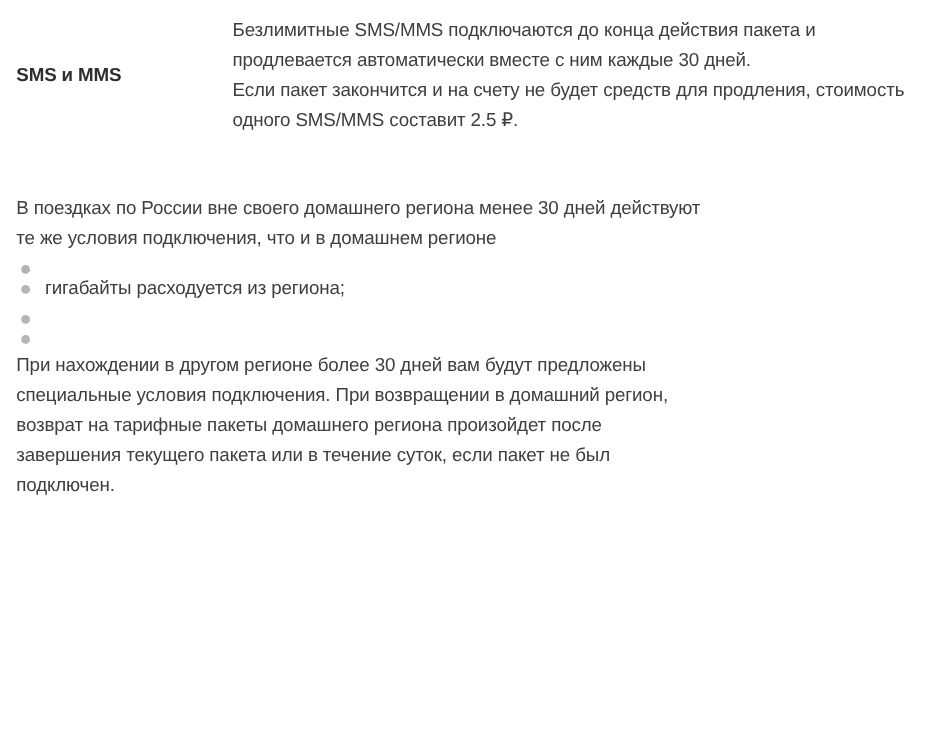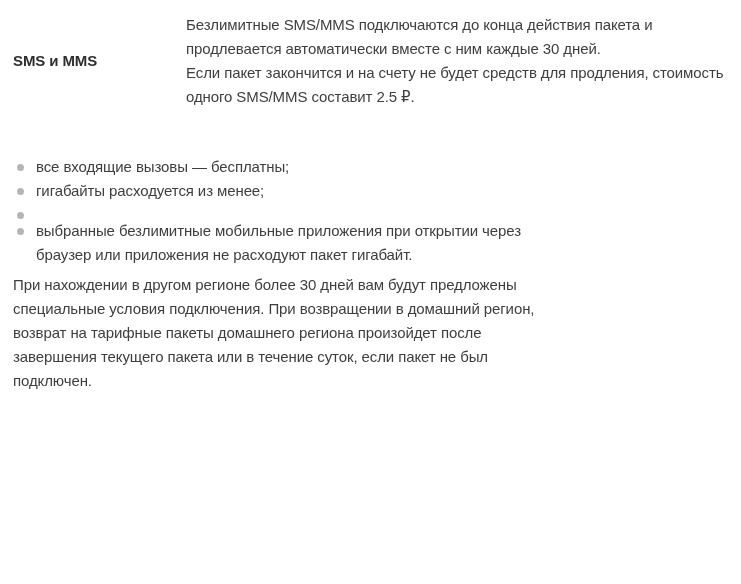--- a/index.html
+++ b/index.html
@@ -73,36 +73,35 @@
     <div class="section-body">
       <p class="para">Безлимитные SMS/MMS подключаются до конца действия пакета и
 продлевается автоматически вместе с ним каждые 30 дней.
 Если пакет закончится и на счету не будет средств для продления, стоимость
 одного SMS/MMS составит 2.5 ₽.</p>
     </div>
   </div>
 
   <div class="section">
     <div class="section-body">
+      <p class="para">В поездках по России вне своего домашнего региона менее 30 дней действуют
+те же условия подключения, что и в домашнем регионе</p>
       <ul class="bullets">
         <li>
           <span class="dot"></span>
-          <span class="li-text">все входящие вызовы — бесплатны;</span>
         </li>
         <li>
           <span class="dot"></span>
-          <span class="li-text">гигабайты расходуется из менее;</span>
+          <span class="li-text">гигабайты расходуется из региона;</span>
         </li>
         <li>
           <span class="dot"></span>
         </li>
         <li>
           <span class="dot"></span>
-          <span class="li-text">выбранные безлимитные мобильные приложения при открытии через
-браузер или приложения не расходуют пакет гигабайт.</span>
         </li>
       </ul>
       <p class="para">При нахождении в другом регионе более 30 дней вам будут предложены
 специальные условия подключения. При возвращении в домашний регион,
 возврат на тарифные пакеты домашнего региона произойдет после
 завершения текущего пакета или в течение суток, если пакет не был
 подключен.</p>
     </div>
   </div>
 

